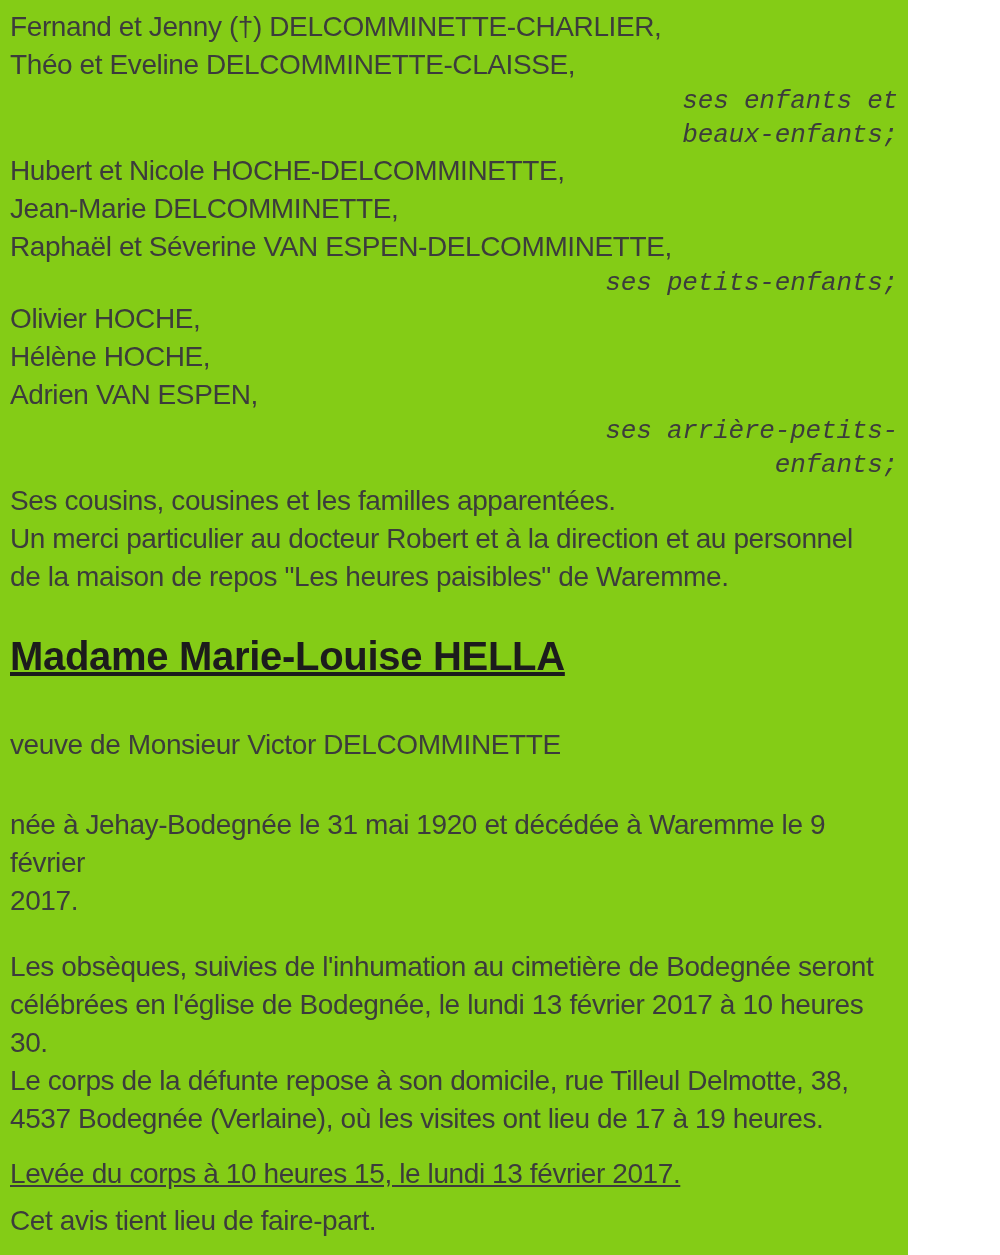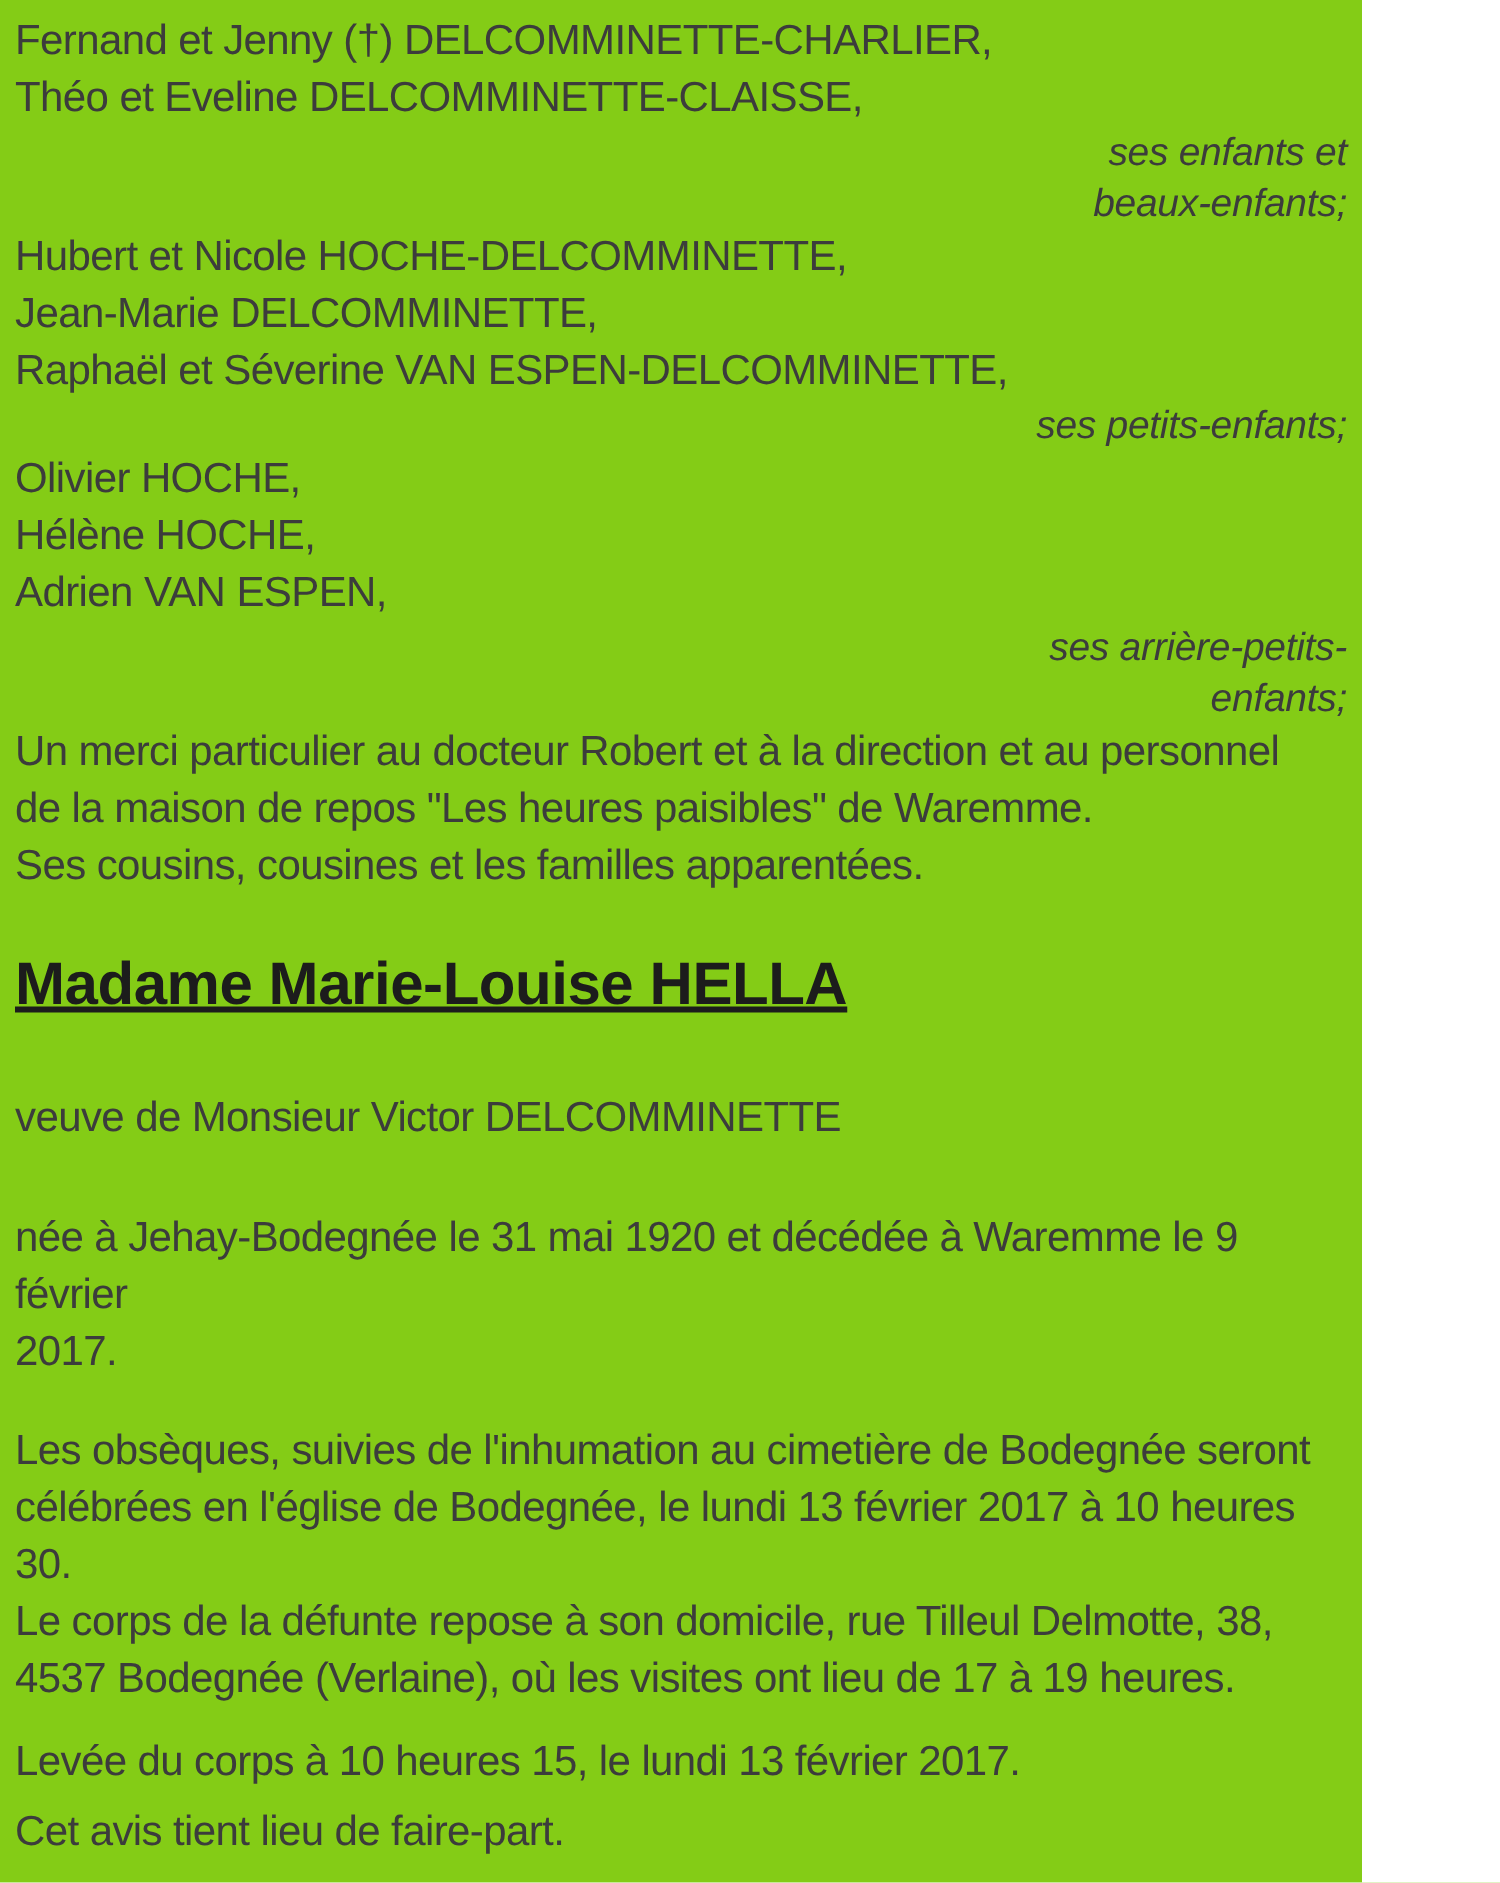--- a/index.html
+++ b/index.html
@@ -26,39 +26,40 @@
     margin: 0;
   }
   .role-label {
     font-size: 26px;
     line-height: 34px;
     font-style: italic;
     text-align: right;
     letter-spacing: -0.2px;
     white-space: pre-line;
     margin: 0;
+    font-family: Liberation Mono, monospace;
   }
   .announcement {
     margin-top: 42px;
   }
   .deceased-name {
     margin: 36px 0 0 0;
     font-size: 40px;
     line-height: 48px;
     font-weight: 700;
     color: #1c1c1c;
     letter-spacing: -0.3px;
     white-space: pre-line;
     text-decoration: underline;
   }
   .widow-line   { margin-top: 46px; }
   .birth-death  { margin-top: 42px; }
   .funeral      { margin-top: 28px; }
   .repose       { }
-  .levee        { margin-top: 17px; }
+  .levee        { margin-top: 17px; text-decoration: underline; }
   .notice       { margin-top: 9px; }
 </style>
 </head>
 <body>
 
 <div class="page">
 
   <p class="body-text">Fernand et Jenny (†) DELCOMMINETTE-CHARLIER,
 Théo et Eveline DELCOMMINETTE-CLAISSE,</p>
   <p class="role-label">ses enfants et
@@ -68,24 +69,24 @@
 Jean-Marie DELCOMMINETTE,
 Raphaël et Séverine VAN ESPEN-DELCOMMINETTE,</p>
   <p class="role-label">ses petits-enfants;</p>
 
   <p class="body-text">Olivier HOCHE,
 Hélène HOCHE,
 Adrien VAN ESPEN,</p>
   <p class="role-label">ses arrière-petits-
 enfants;</p>
 
+  <p class="body-text">Ses cousins, cousines et les familles apparentées.</p>
+
   <p class="body-text">Un merci particulier au docteur Robert et à la direction et au personnel
 de la maison de repos "Les heures paisibles" de Waremme.</p>
-
-  <p class="body-text">Ses cousins, cousines et les familles apparentées.</p>
 
 
   <h1 class="deceased-name">Madame Marie-Louise HELLA</h1>
 
   <p class="body-text widow-line">veuve de Monsieur Victor DELCOMMINETTE</p>
 
   <p class="body-text birth-death">née à Jehay-Bodegnée le 31 mai 1920 et décédée à Waremme le 9 février
 2017.</p>
 
   <p class="body-text funeral">Les obsèques, suivies de l'inhumation au cimetière de Bodegnée seront

